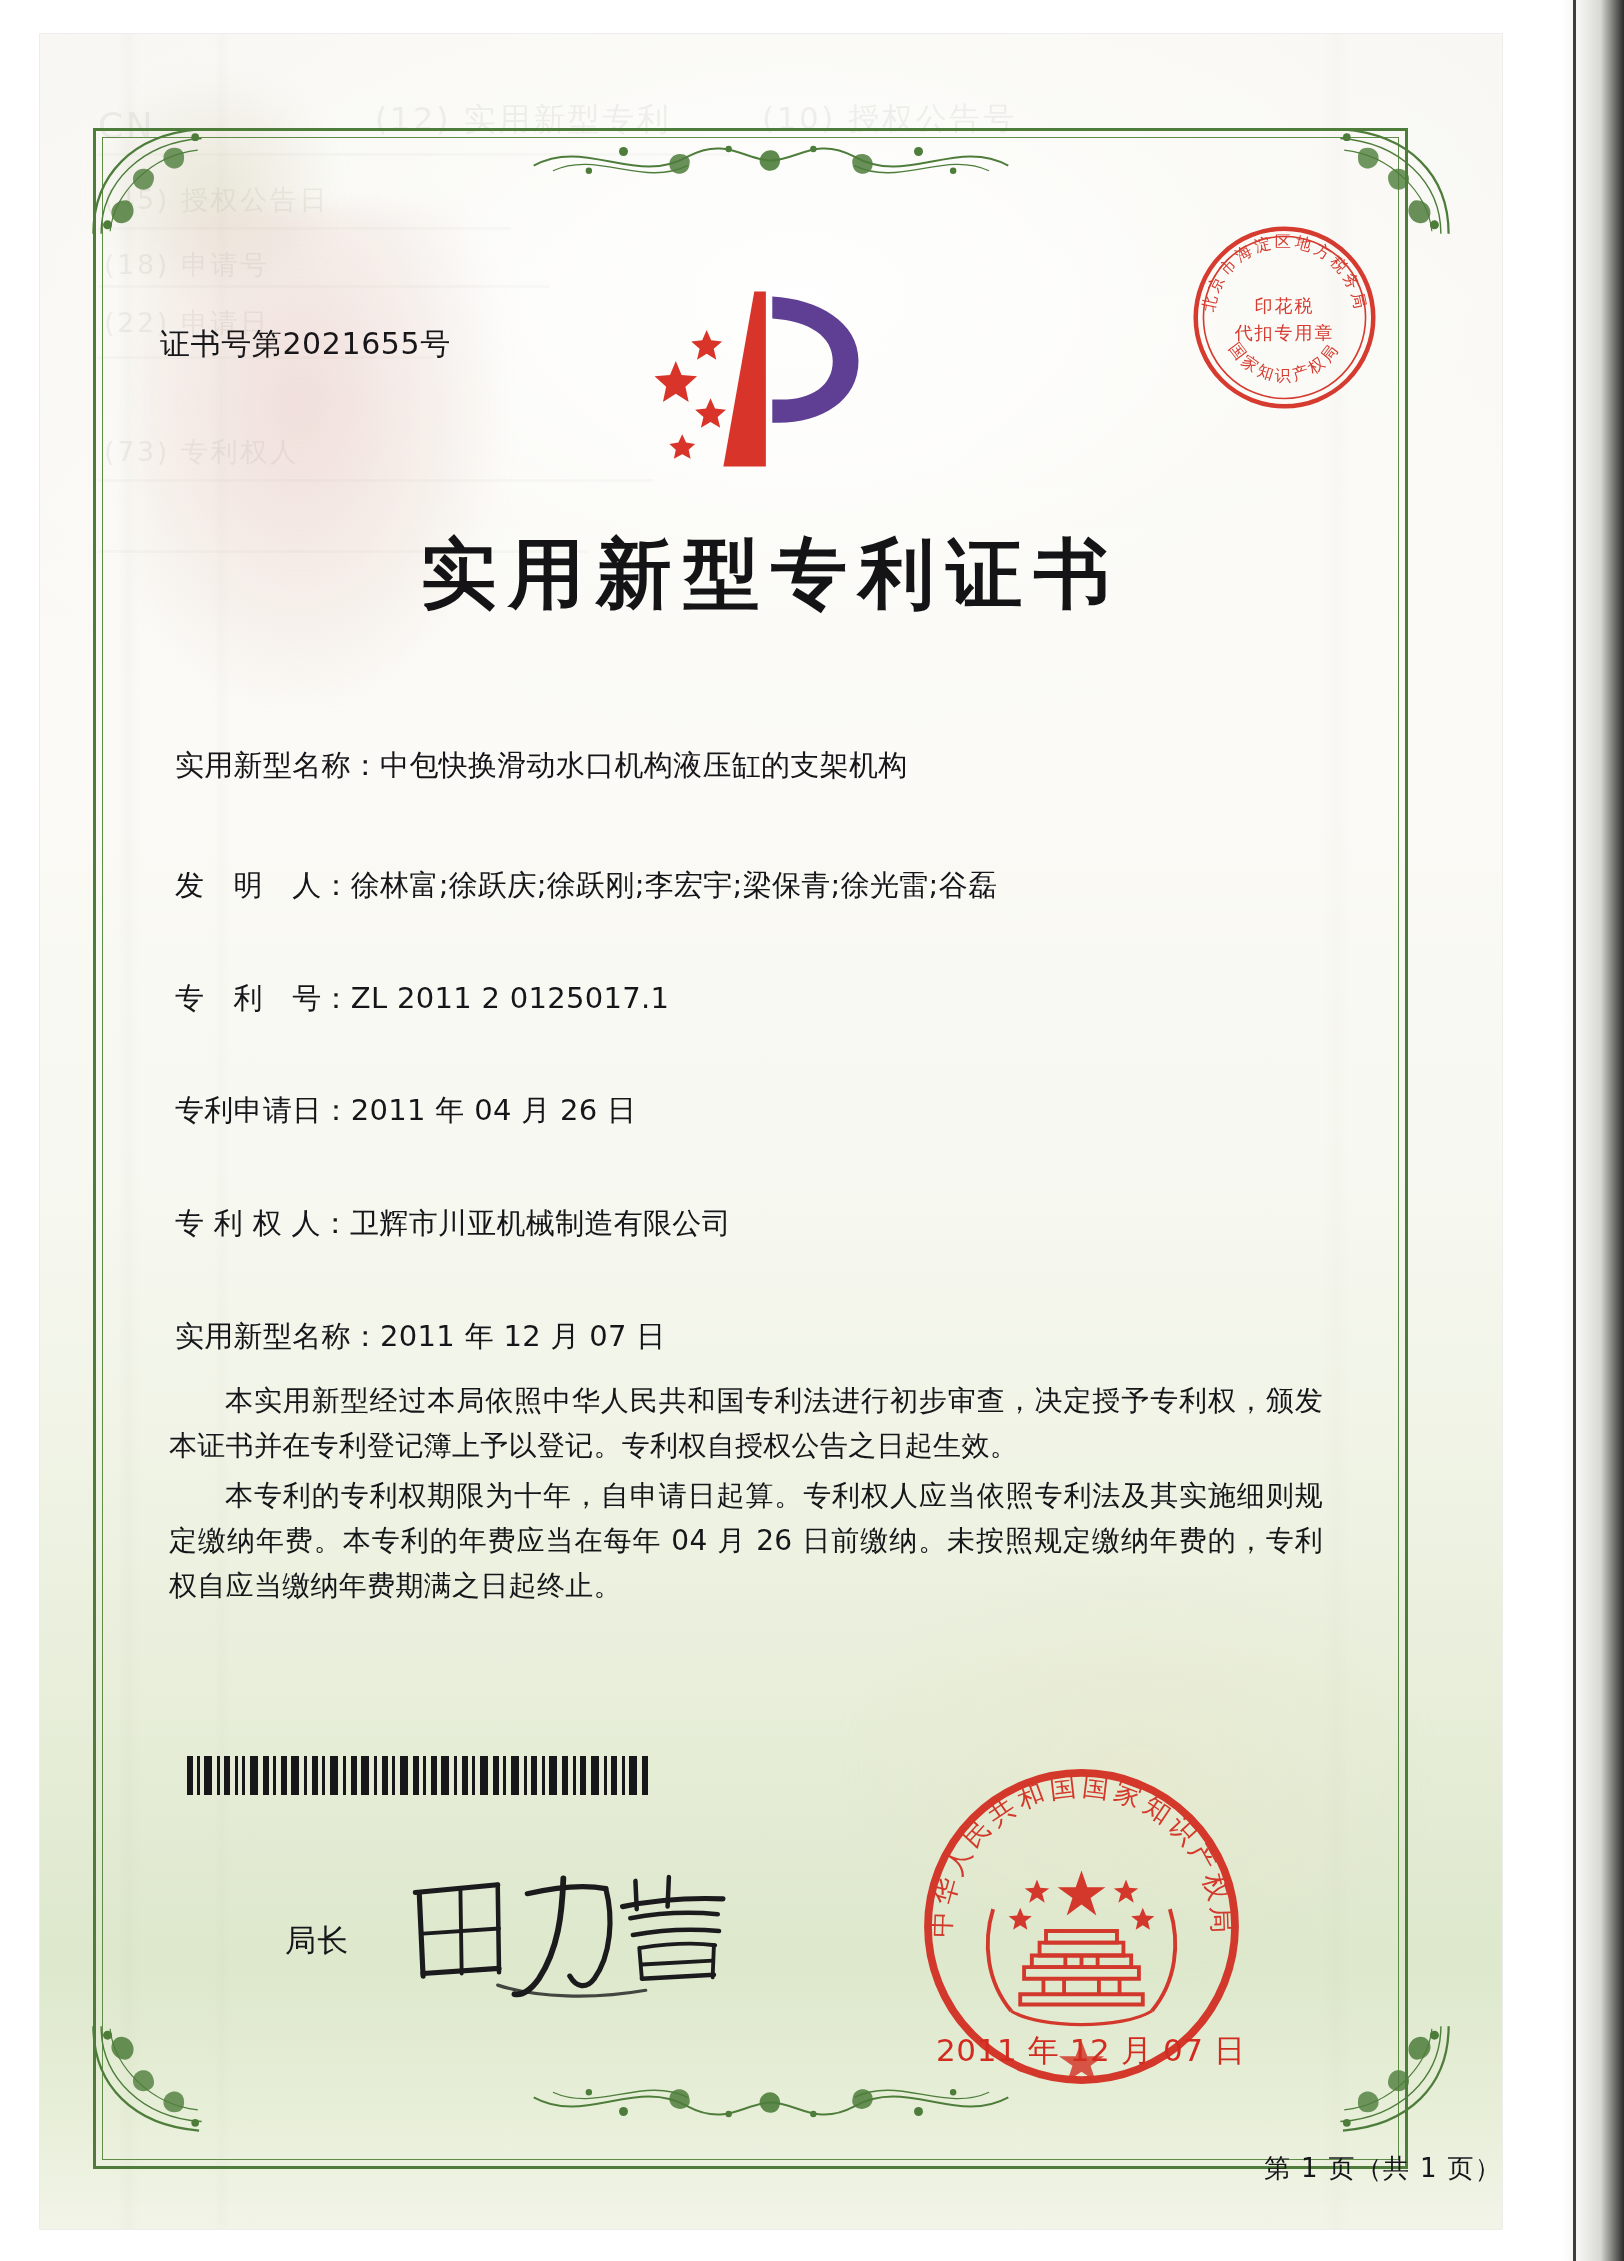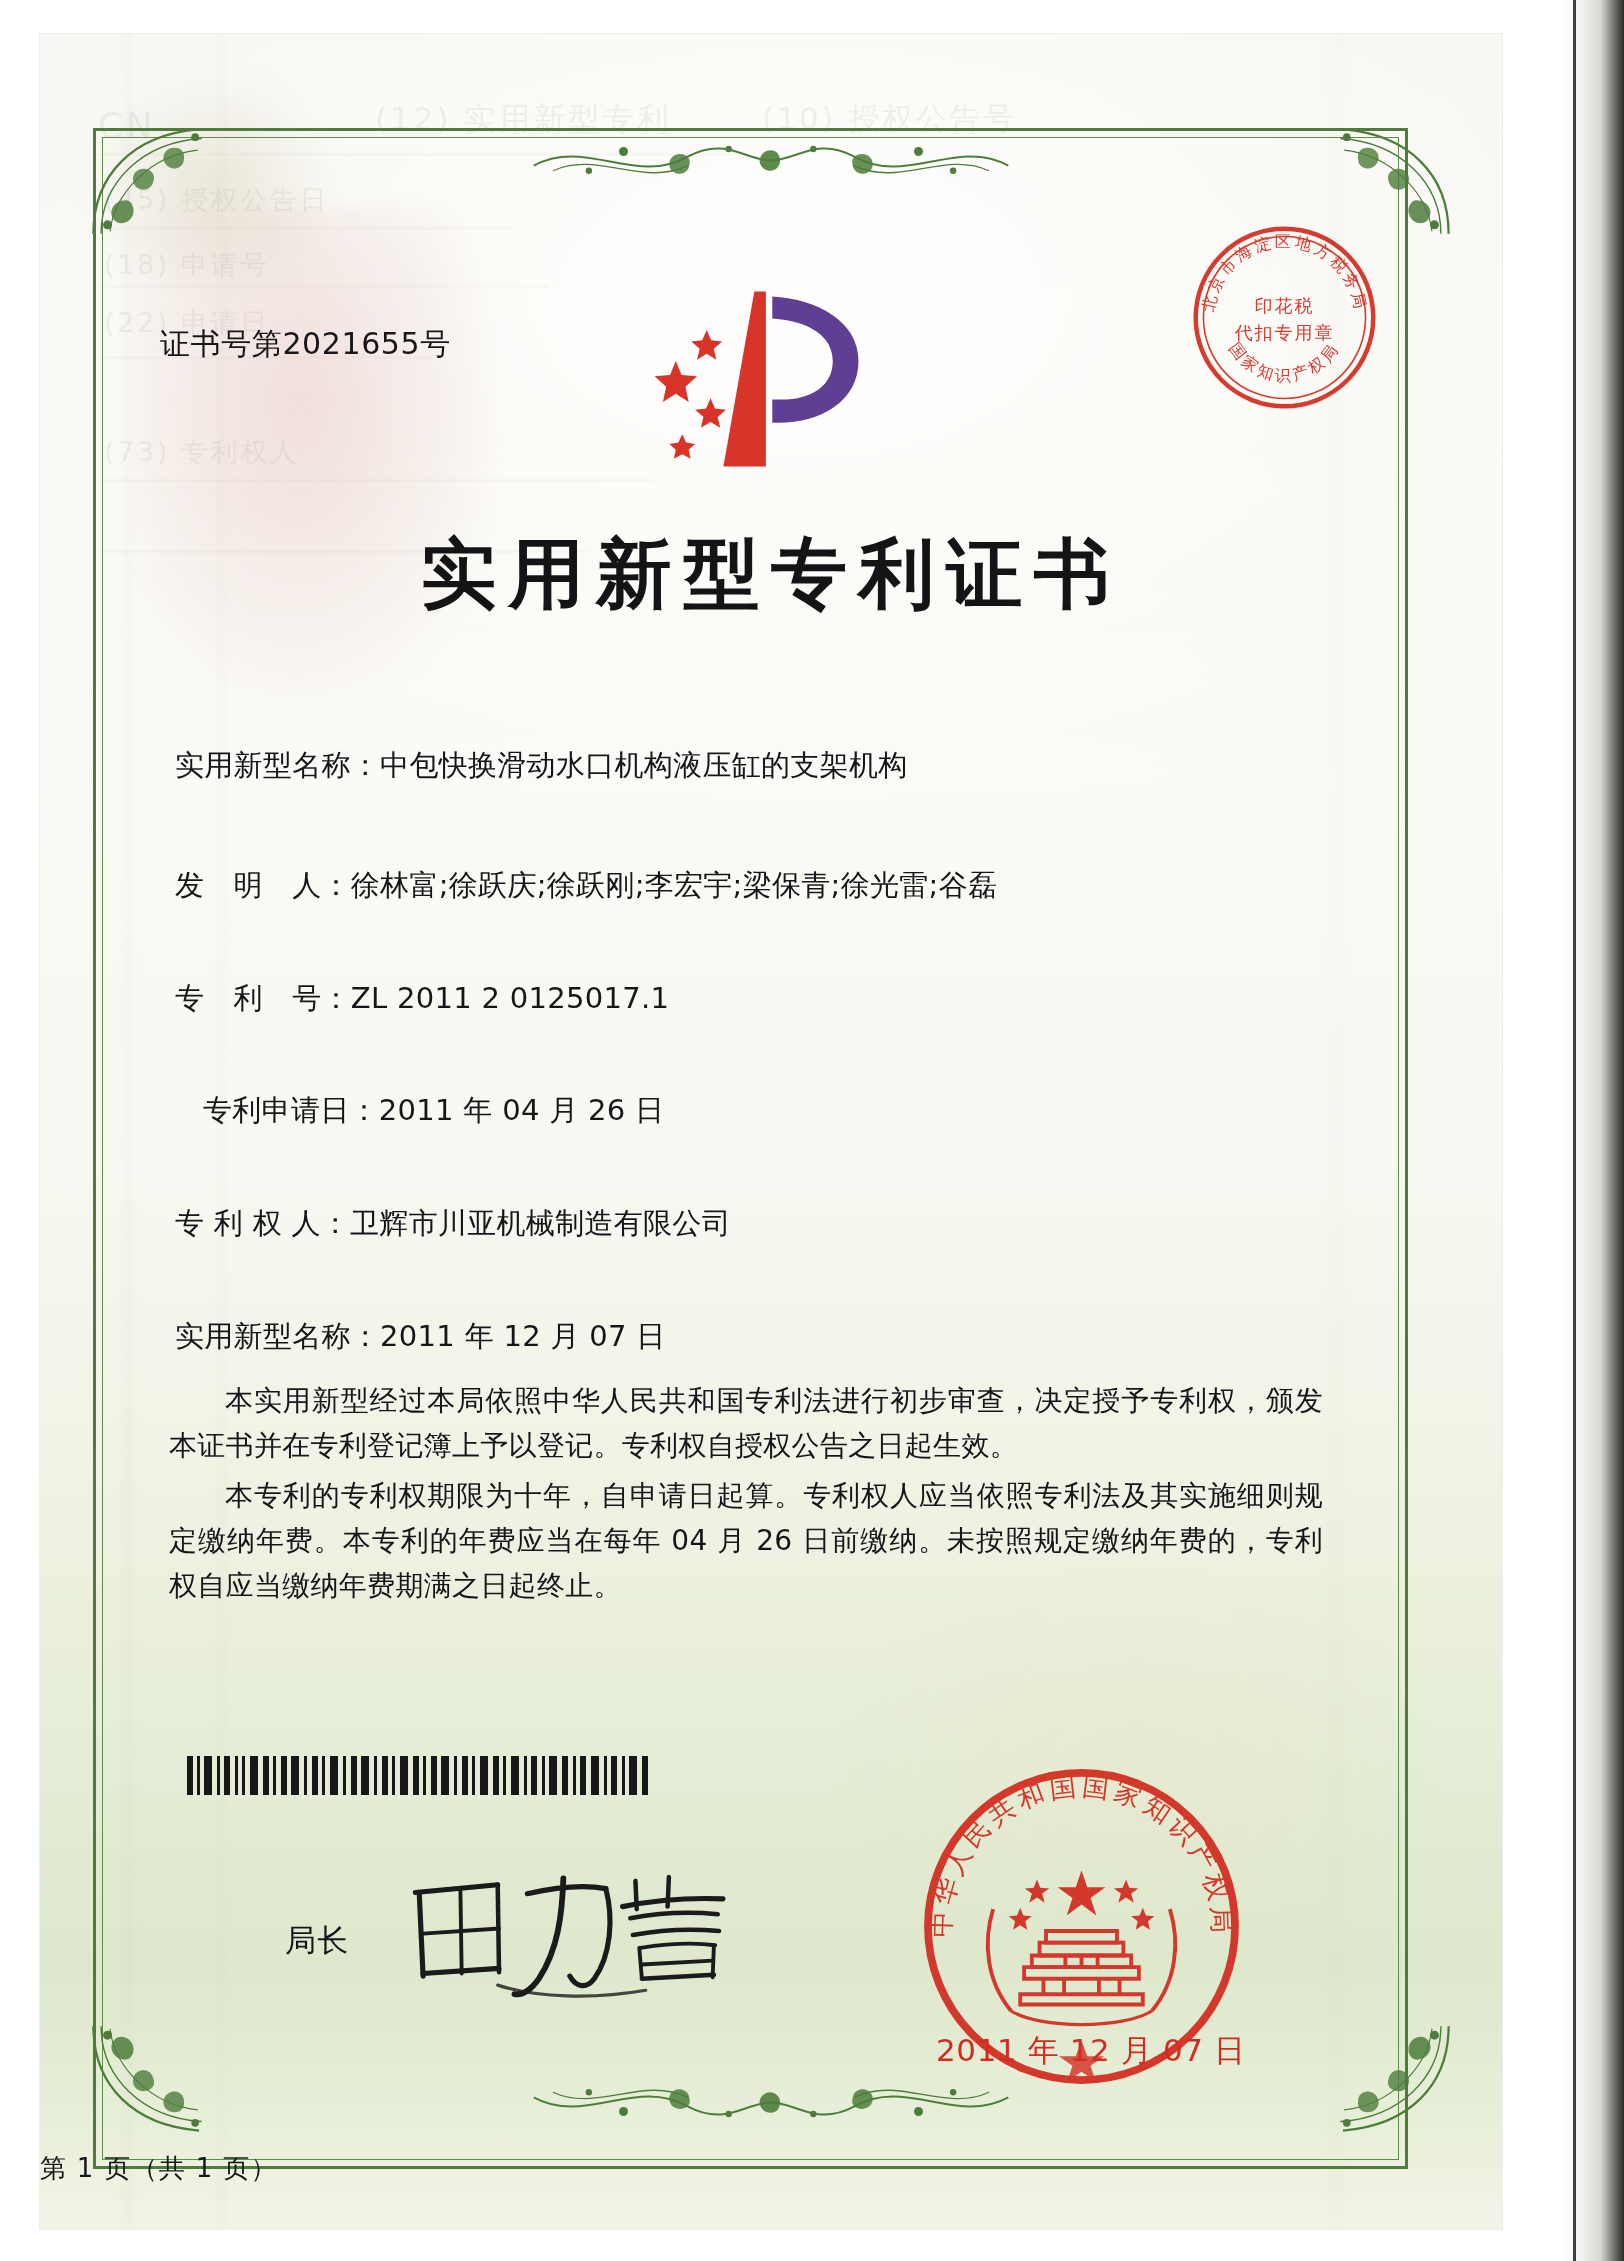--- a/index.html
+++ b/index.html
@@ -105,21 +105,21 @@
   
   .field{
     position:absolute;left:135px;font-size:29px;color:#16161a;white-space:nowrap;
     letter-spacing:0.3px;
   }
   .field .lab{letter-spacing:0.3px;}
   .field .val{letter-spacing:0.3px;}
   #f-name{top:712px;}
   #f-inventor{top:832px;}
   #f-patentno{top:945px;text-align:right;}
-  #f-appdate{top:1057px;margin-left:28px;}
+  #f-appdate{top:1057px;}
   #f-holder{top:1170px;}
   #f-grantdate{top:1283px;}
 
   
   #body-text{
     position:absolute;left:129px;top:1344px;width:1154px;
     font-size:28px;line-height:1.62;color:#16161a;text-align:justify;
     letter-spacing:0.3px;
   }
   #body-text p{margin:0 0 3.9px 0;text-indent:2em;}
@@ -132,21 +132,21 @@
   #director-label{position:absolute;left:245px;top:1886px;font-size:31px;color:#16161a;letter-spacing:1.3px;}
   #signature{position:absolute;left:361px;top:1825px;width:335px;height:148px;}
   #seal-main{position:absolute;left:877px;top:1728px;width:329px;height:329px;}
   #seal-date{
     position:absolute;left:896px;top:1996px;width:297px;text-align:center;
     font-size:31px;color:#d22b1f;letter-spacing:0.6px;white-space:nowrap;
   }
 
   
   #page-footer{
-    position:absolute;left:0;right:0;bottom:43px;text-align:left;
+    position:absolute;left:0;right:0;bottom:43px;text-align:right;
     font-size:26px;color:#16161a;letter-spacing:1.3px;
   }
 </style>
 </head>
 <body>
 
 <div id="scan">
 
   <div id="paper">
 

